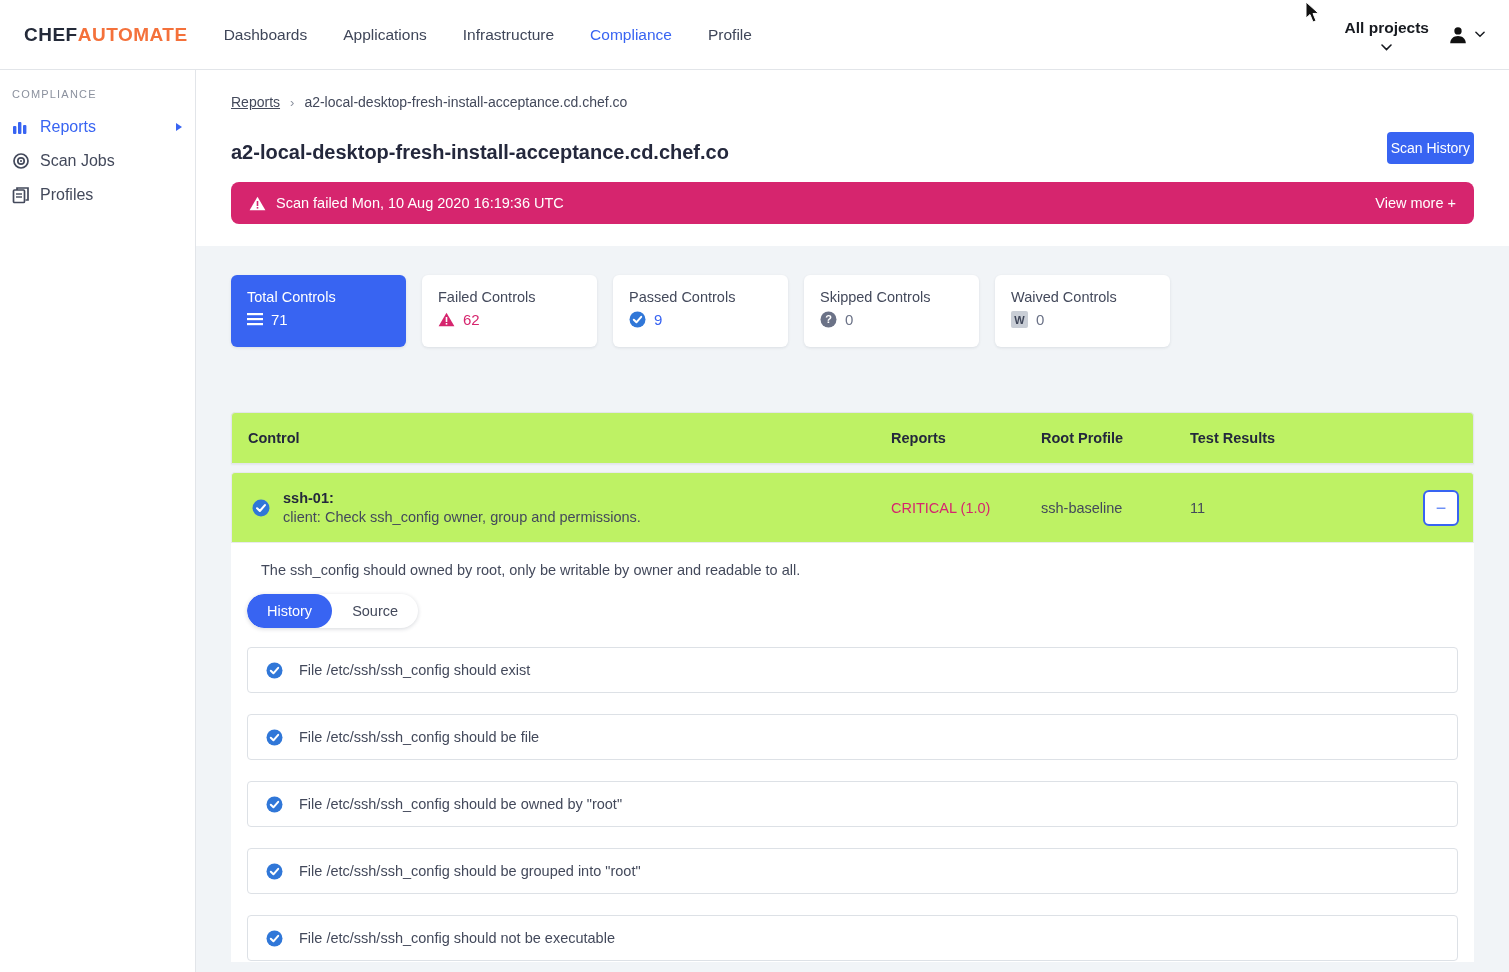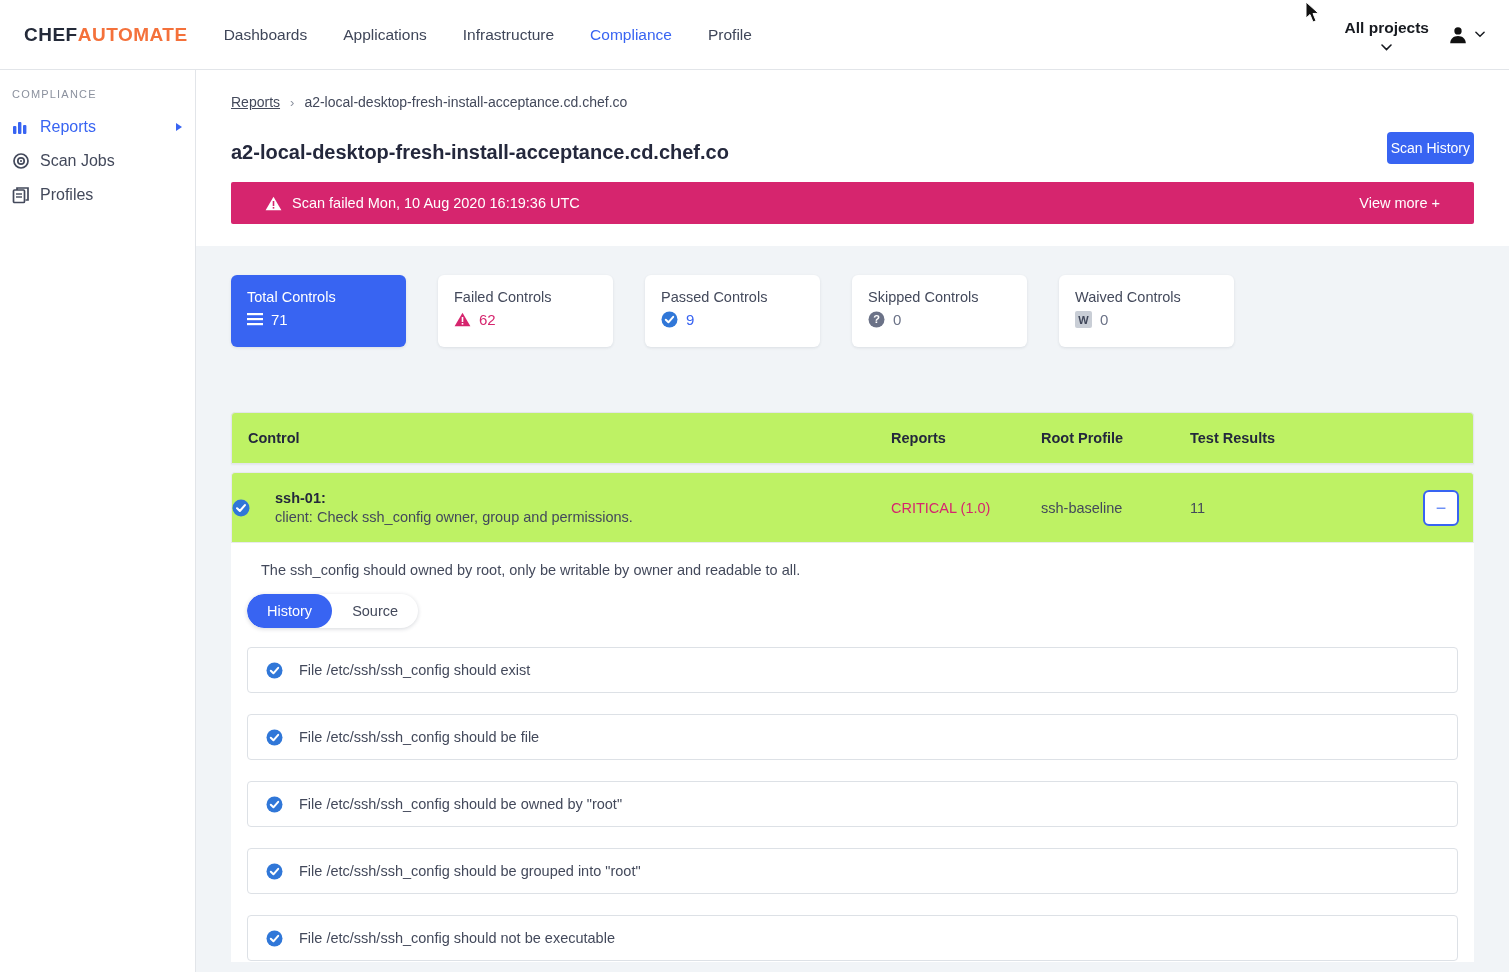--- a/index.html
+++ b/index.html
@@ -27,46 +27,46 @@
   .main { flex:1; overflow:hidden; }
 
   
   .page-head { background:#fff; padding:24px 35px 22px 35px; }
   .breadcrumb { font-size:14px; color:#43495b; display:flex; align-items:center; gap:10px; }
   .breadcrumb a { color:#43495b; text-decoration:underline; cursor:pointer; }
   .crumb-sep { color:#8b919e; font-size:13px; }
   .title-row { display:flex; align-items:flex-end; justify-content:space-between; margin-top:22px; }
   .page-title { font-size:20px; font-weight:700; color:#24283c; }
   .btn-primary { background:#3864f2; color:#fff; border:none; border-radius:4px; font-size:14px; font-family:inherit; padding:8px 4px; cursor:pointer; }
-  .alert { margin-top:18px; height:42px; background:#d6256e; border-radius:2px; display:flex; align-items:center; padding:0 34px; color:#fff; font-size:14.5px; }
+  .alert { margin-top:18px; height:42px; background:#d6256e; border-radius:8px; display:flex; align-items:center; padding:0 18px; color:#fff; font-size:14.5px; }
   .alert .msg { margin-left:10px; }
   .alert .more { margin-left:auto; cursor:pointer; }
 
   
   .content { padding:29px 35px 0 35px; }
-  .stats { display:flex; gap:32px; }
+  .stats { display:flex; gap:16px; }
   .stat-card { width:175px; height:72px; background:#fff; border-radius:6px; box-shadow:0 1px 3px rgba(30,40,60,.10); padding:14px 16px 0 16px; cursor:pointer; }
   .stat-card .lbl { font-size:14.5px; color:#43495b; }
   .stat-card .val-row { display:flex; align-items:center; gap:8px; margin-top:6px; font-size:15px; color:#6b7287; }
   .stat-card.active { background:#3864f2; }
   .stat-card.active .lbl, .stat-card.active .val-row { color:#fff; }
   .val-failed { color:#d6256e; }
   .val-passed { color:#3864f2; }
   .w-badge { width:17px; height:17px; background:#c9ced6; border-radius:2px; display:inline-flex; align-items:center; justify-content:center; font-size:11px; font-weight:700; color:#3f4659; }
 
   
   .table-wrap { margin-top:65px; }
   .t-head, .t-row { display:flex; background:#bef264; }
   .t-head { height:52px; align-items:center; border:1px solid #e3e6ea; border-radius:4px 4px 0 0; box-shadow:0 1px 2px rgba(30,40,60,.06); font-size:14.5px; font-weight:700; color:#24283c; }
   .c-control { width:659px; padding-left:16px; }
   .c-sev { width:150px; }
   .c-prof { width:149px; }
   .c-res { flex:1; }
   .t-row { margin-top:8px; height:70px; align-items:center; border:1px solid #e8eaee; border-bottom:none; border-radius:4px 4px 0 0; font-size:14.5px; cursor:pointer; }
-  .ctrl-cell { display:flex; align-items:center; gap:25px; padding-left:0; width:659px; }
+  .ctrl-cell { display:flex; align-items:center; gap:13px; padding-left:20px; width:659px; }
   .ctrl-id { font-weight:700; color:#24283c; }
   .ctrl-desc { color:#43495b; margin-top:3px; }
   .sev { color:#d6256e; }
   .collapse-btn { width:36px; height:36px; margin-left:auto; margin-right:14px; background:#fff; border:2px solid #3864f2; border-radius:6px; color:#5b82f5; font-size:18px; line-height:1; display:flex; align-items:center; justify-content:center; cursor:pointer; }
 
   
   .detail { background:#fff; border-top:1px solid #e8eaee; padding:19px 16px 0 16px; min-height:420px; }
   .detail-desc { font-size:14.5px; color:#43495b;margin-left:14px; }
   .tab-pill { display:inline-flex; margin-top:16px; background:#fff; border-radius:20px; box-shadow:0 1px 4px rgba(30,40,60,.18); overflow:hidden; }
   .tab { padding:9px 20px; font-size:14.5px; color:#43495b; cursor:pointer; }

